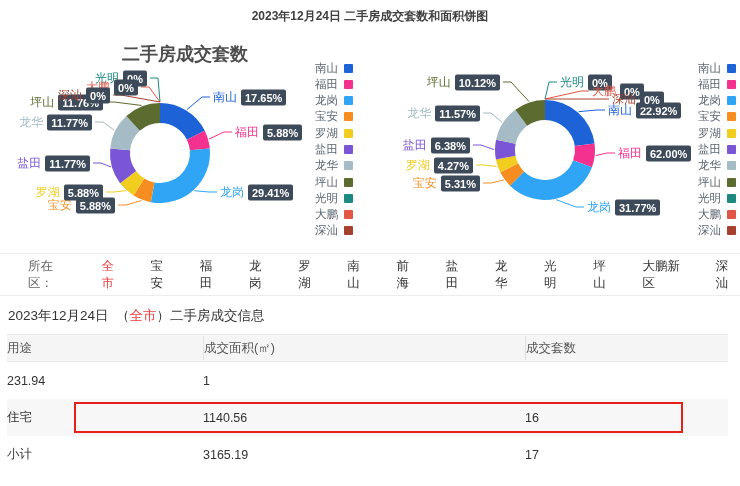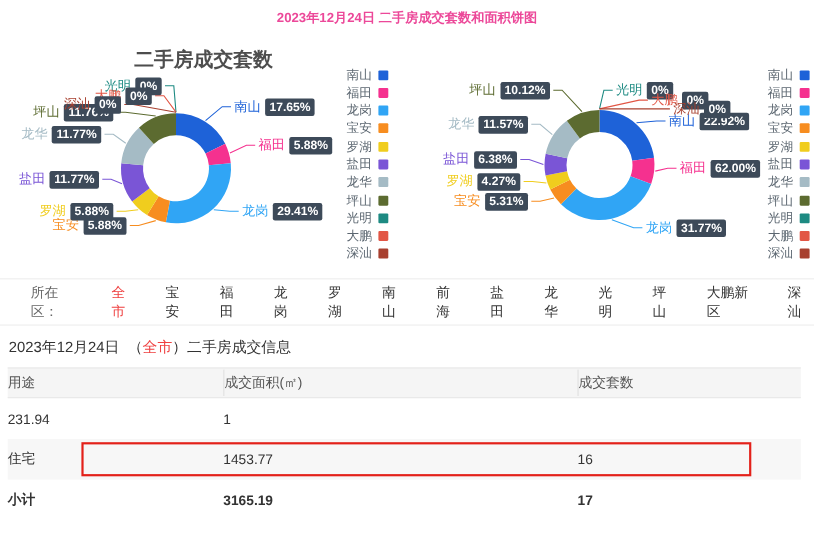--- a/index.html
+++ b/index.html
@@ -1,21 +1,21 @@
 <!DOCTYPE html>
 <html><head>
 <meta charset="utf-8">
 <style>
   html,body { margin:0; padding:0; }
   body {
     width:740px; height:486px; background:#ffffff; overflow:hidden;
     font-family:"Liberation Sans","DejaVu Sans",sans-serif; color:#333;
   }
   .main-title { height:26px; padding-top:8px; text-align:center;
-    font-size:12px; font-weight:bold; color:#ec4899; }
+    font-size:12px; font-weight:bold; color:#404040; }
   
   .charts-row { position:relative; height:219px; }
   .chart-title { position:absolute; top:8px; width:370px; text-align:center;
     font-size:18px; font-weight:bold; color:#4d4d4d; }
   #title-area { left:370px; }
   #chart-canvas { position:absolute; left:0; top:0; }
   .pie-label { position:absolute; display:flex; align-items:center; gap:4px;
     font-size:12px; white-space:nowrap; transform:translateY(-50%); }
   .pie-label .pct { background:#3d4a59; color:#fff; font-weight:bold;
     font-size:11px; line-height:14px; padding:1px 4px; border-radius:2px; }
@@ -38,21 +38,21 @@
   
   .data-table { margin-left:7px; width:721px; font-size:12.5px; }
   .t-row { display:grid; grid-template-columns:196px 322px 203px;
     align-items:center; text-align:left; }
   .t-head { height:26px; background:#f5f5f5; border-top:1px solid #e8e8e8;
     border-bottom:1px solid #e8e8e8; color:#555; }
   .t-head .t-cell { line-height:24px; }
   .t-head .t-cell + .t-cell { border-left:1px solid #e0e0e0; }
   .t-body-row { height:37px; position:relative; }
   .t-body-row.striped { background:#f7f7f7; }
-  .t-body-row.bold { font-weight:bold; }
+  .t-body-row.bold { font-weight:normal; }
   .hl-box { position:absolute; left:67px; right:45px; top:3px; bottom:3px;
     border:2px solid #e3211a; pointer-events:none; }
 </style>
 </head>
 <body>
 
 <div class="main-title">2023年12月24日 二手房成交套数和面积饼图</div>
 
 <div class="charts-row" id="charts-row">
   <div class="chart-title" id="title-count">二手房成交套数</div>
@@ -302,21 +302,21 @@
       <div class="t-cell">用途</div>
       <div class="t-cell">成交面积(㎡)</div>
       <div class="t-cell">成交套数</div>
     </div>
 <div class="t-row t-body-row">
       <div class="t-cell">231.94</div>
       <div class="t-cell">1</div>
     </div>
     <div class="t-row t-body-row striped">
       <div class="t-cell">住宅</div>
-      <div class="t-cell">1453.77</div>
+      <div class="t-cell">1140.56</div>
       <div class="t-cell">16</div>
       <div class="hl-box"></div>
     </div>
     <div class="t-row t-body-row bold">
       <div class="t-cell">小计</div>
       <div class="t-cell">3165.19</div>
       <div class="t-cell">17</div>
     </div>
   </div>
 

